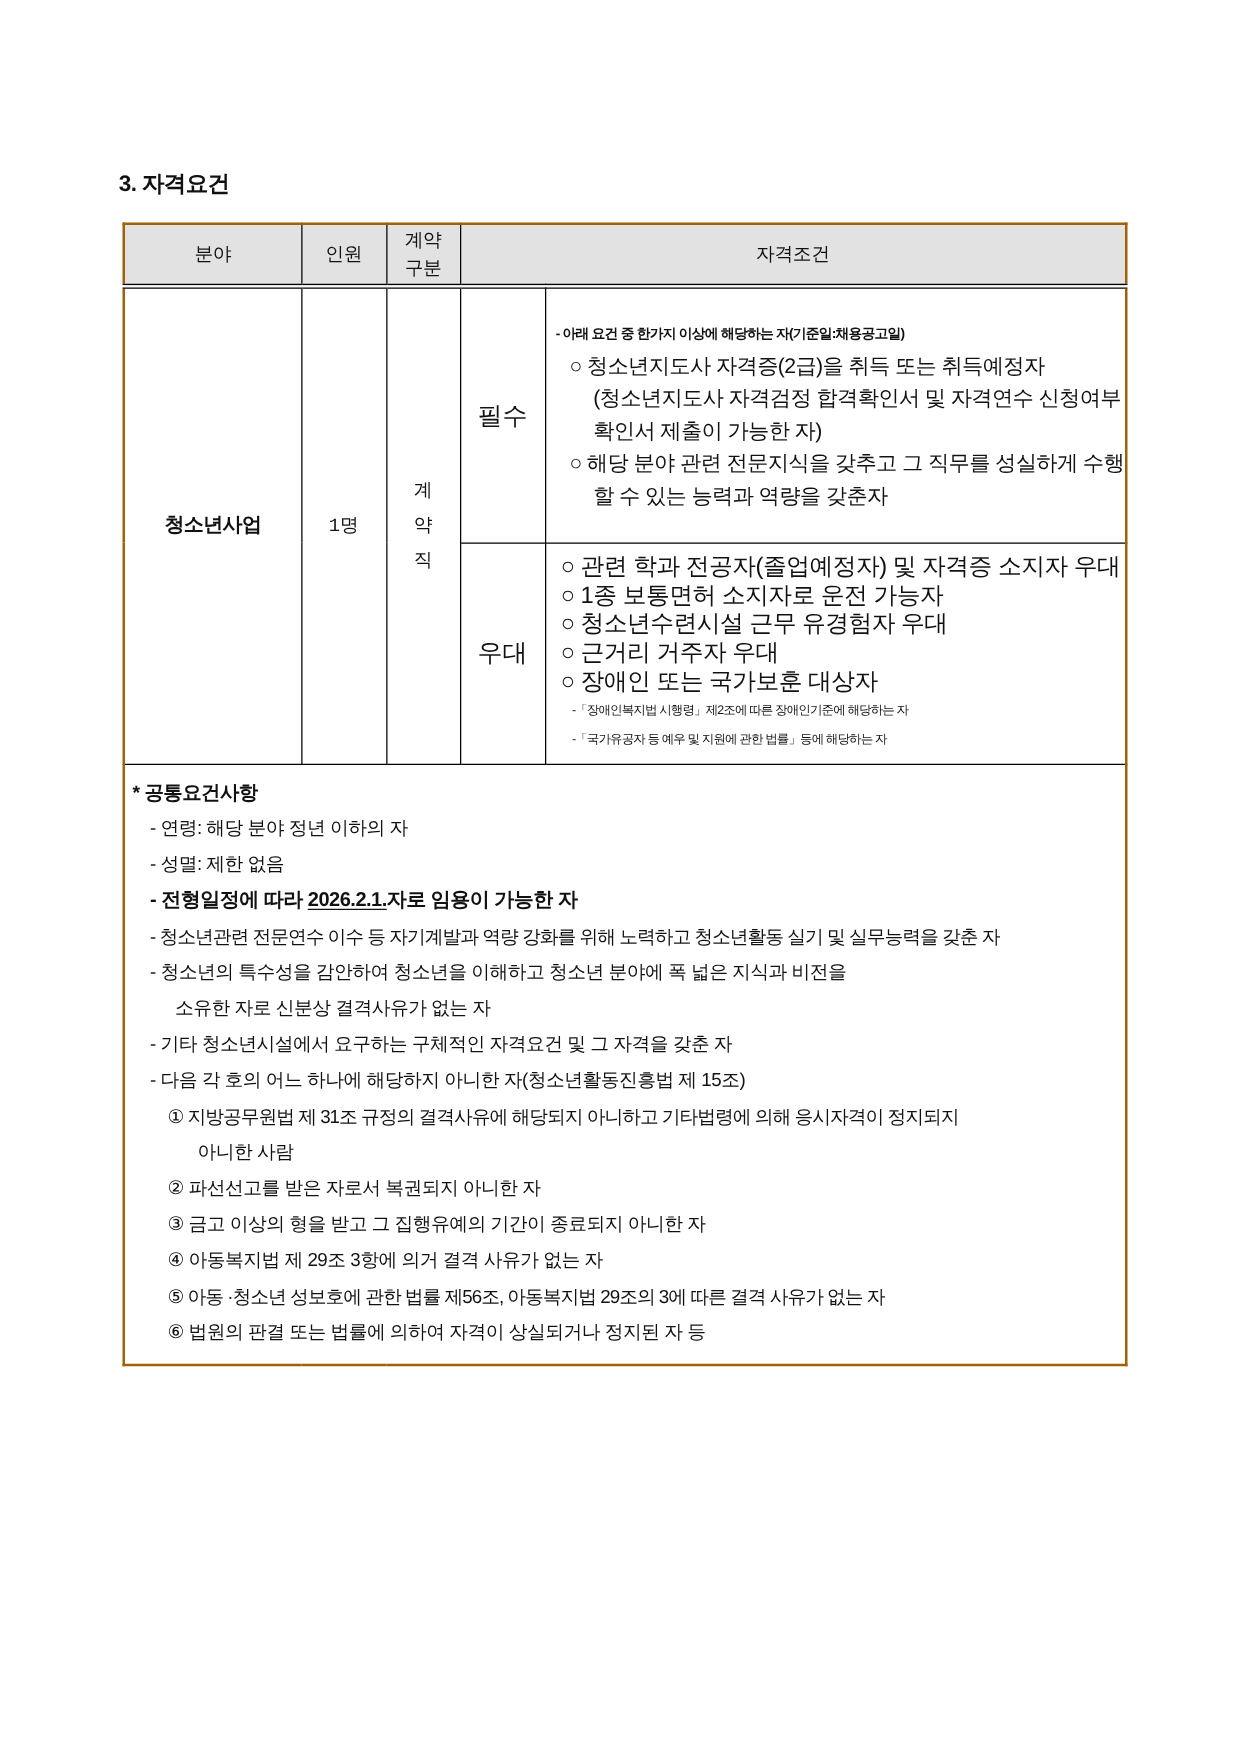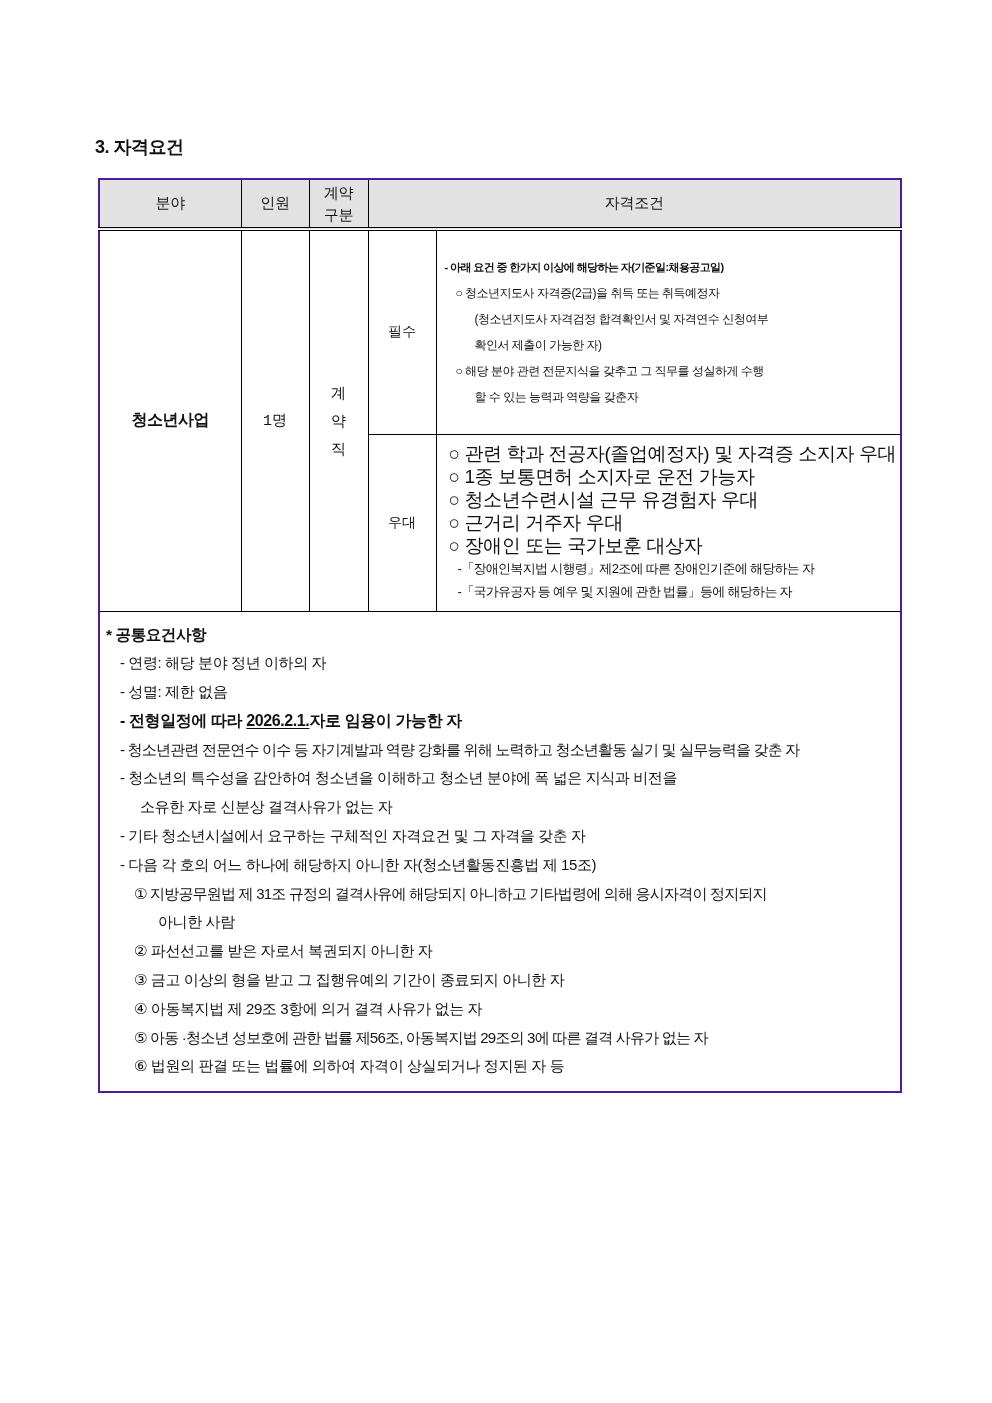--- a/index.html
+++ b/index.html
@@ -9,54 +9,54 @@
     position:relative; width:992px; height:1125px; background:#ffffff;
     overflow:hidden;
   }
   .doc-title {
     position:absolute; left:95px; top:135px;
     font-size:18px; font-weight:bold; letter-spacing:-0.5px;
   }
   table.qual-table {
     position:absolute; left:98px; top:178px; width:802px;
     border-collapse:collapse; table-layout:fixed;
-    border:2px solid #4c1d95;
+    border:2px solid #a16207;
   }
   .qual-table th, .qual-table td { border:1px solid #000; }
   .qual-table th {
     background:#e2e2e2; font-weight:normal; font-size:15px;
     text-align:center; vertical-align:middle; height:50px;
     border-bottom:4px double #000; letter-spacing:-0.3px;
   }
   .cell-center { text-align:center; vertical-align:middle; }
   td.field-cell  { font-weight:bold; font-size:16px; letter-spacing:-0.5px; }
   td.count-cell  { font-size:15px;font-family:Liberation Mono, monospace; }
   td.contract-cell { font-size:15px; }
   .vert-break {
     display:inline-block; width:1.15em; word-break:break-all;
     line-height:1.85; text-align:center;
   }
   .two-line-break {
     display:inline-block; width:2.3em; word-break:break-all;
     line-height:1.45; text-align:center;
   }
-  td.subcol-cell { font-size:14px; }
+  td.subcol-cell { font-size:20px; }
   td.req-content-cell  { height:205px; vertical-align:middle; padding:6px 6px 6px 8px; overflow:hidden; }
   td.pref-content-cell { height:177px; vertical-align:middle; padding:5px 4px 5px 8px; overflow:hidden; }
   .rline {
-    white-space:nowrap; line-height:26px; font-size:12px; letter-spacing:-0.5px;
+    white-space:nowrap; line-height:26px; font-size:17px; letter-spacing:-0.5px;
   }
   .rline.lead { font-weight:bold; font-size:11px; letter-spacing:-0.6px; }
   .rind1 { padding-left:11px; }
   .rind2 { padding-left:30px; }
   .pline {
     white-space:nowrap; line-height:23px; font-size:19px; letter-spacing:-0.4px;
   }
   .pind  { padding-left:4px; }
-  .psub  { padding-left:13px; font-size:13px; letter-spacing:-0.7px; }
+  .psub  { padding-left:13px; font-size:10px; letter-spacing:-0.7px; }
   td.common-cell { vertical-align:top; padding:9px 8px 10px 6px; overflow:hidden;border-radius:32px; }
   .cline {
     white-space:nowrap; line-height:28.8px; font-size:15px; letter-spacing:-0.4px;
   }
   .c-title { font-weight:bold; font-size:15.5px; }
   .c-dash  { margin-left:14px; }
   .c-cont  { margin-left:34px; }
   .c-num   { margin-left:28px; }
   .c-numcont { margin-left:52px; }
   .c-bold  { font-weight:bold; font-size:16px; }

